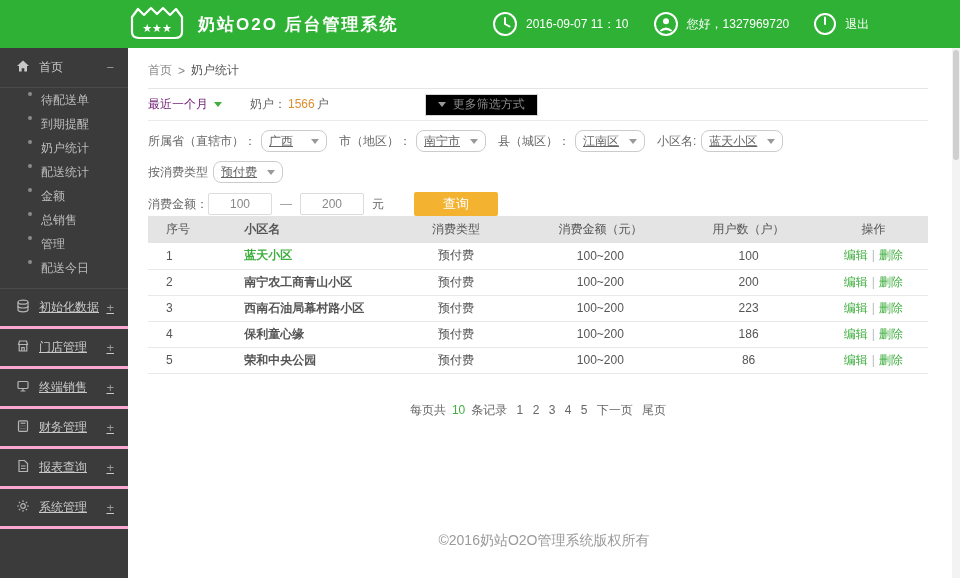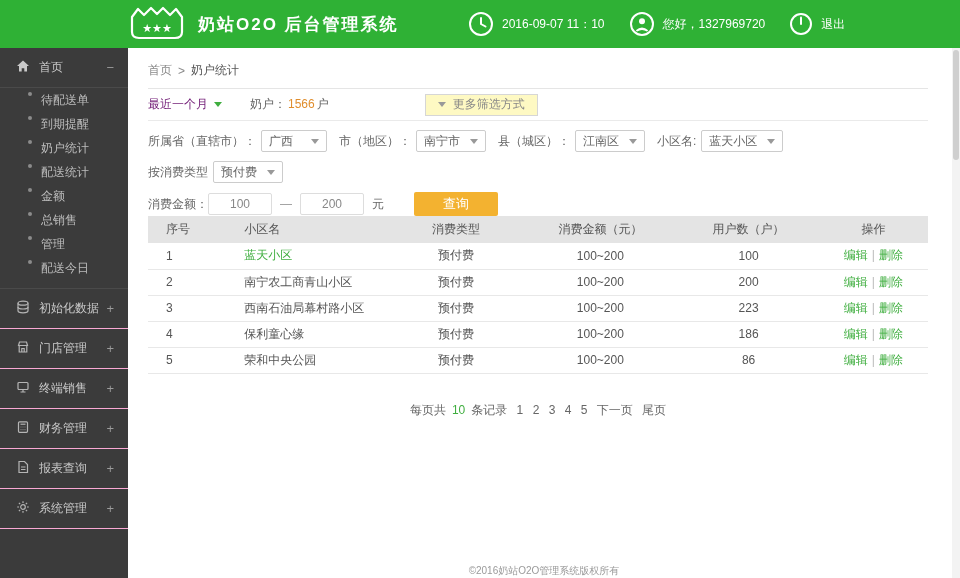--- a/index.html
+++ b/index.html
@@ -4,79 +4,79 @@
 <style>
   * { margin:0; padding:0; box-sizing:border-box; }
   html,body { background:#ffffff; }
   body { font-family:"Liberation Sans","DejaVu Sans",sans-serif; font-size:12px; color:#555; }
   .app { position:relative; width:960px; height:578px; overflow:hidden; background:#ffffff; }
 
   
   .topbar { position:absolute; top:0; left:0; width:960px; height:48px; background:#2fb135; display:flex; align-items:center; }
   .logo { margin-left:128px; display:flex; align-items:center; }
   .app-title { color:#ffffff; font-size:17px; font-weight:bold; margin-left:12px; letter-spacing:2px; }
-  .header-right { position:absolute; left:468px; top:0; height:48px; display:flex; align-items:center; color:#ffffff; font-size:12px; }
+  .header-right { position:absolute; left:492px; top:0; height:48px; display:flex; align-items:center; color:#ffffff; font-size:12px; }
   .header-right .icon { display:flex; align-items:center; }
   .hr-text { margin-left:8px; white-space:nowrap; }
   .hr-gap { margin-left:24px; }
 
   
   .sidebar { position:absolute; top:48px; left:0; width:128px; height:530px; background:#3b3b3b; color:#c9c9c9; }
   .nav-main { display:flex; align-items:center; height:40px; padding:0 14px 0 16px; border-bottom:1px solid #4a4a4a; cursor:pointer; }
   .nav-main .lbl { margin-left:9px; }
   .toggle { margin-left:auto; color:#9a9a9a; font-size:13px; }
   .subnav { list-style:none; border-bottom:1px solid #4a4a4a; padding:4px 0; }
   .subnav li { display:flex; align-items:flex-start; height:24px; padding-left:28px; color:#bdbdbd; cursor:pointer; }
   .dot { width:4px; height:4px; border-radius:50%; background:#8b8b8b; margin-right:9px; flex:0 0 auto; }
-  .nav-section { display:flex; align-items:center; height:40px; padding:0 14px 0 16px; border-bottom:1px solid #f9a8d4; cursor:pointer; }
+  .nav-section { display:flex; align-items:center; height:40px; padding:0 14px 0 16px; border-bottom:3px solid #f9a8d4; cursor:pointer;text-decoration:underline; }
   .nav-section .lbl { margin-left:9px; }
 
   
   .main { position:absolute; left:128px; top:48px; width:832px; height:530px; background:#ffffff; padding:14px 32px 0 20px; }
   .breadcrumb { display:flex; align-items:center; gap:6px; color:#888; padding-bottom:9px; border-bottom:1px solid #e5e5e5; }
   .breadcrumb .current { color:#555; }
 
   .filterbar1 { display:flex; align-items:center; height:32px; border-bottom:1px solid #eaeaea; }
   .period { display:inline-flex; align-items:center; gap:6px; color:#701a75; cursor:pointer; }
   .count { margin-left:28px; color:#666; }
   .count .num { color:#e08e2e; margin:0 2px; }
-  .btn-more { display:inline-flex; align-items:center; gap:7px; height:22px; padding:0 12px; background:#fef9c3; border:1px solid #d6d6d6; color:#888; font-size:12px; margin-left:96px; cursor:pointer; }
+  .btn-more { display:inline-flex; align-items:center; gap:7px; height:22px; padding:0 12px; background:#000000; border:1px solid #d6d6d6; color:#888; font-size:12px; margin-left:96px; cursor:pointer; }
 
   .caret { width:0; height:0; border-left:4px solid transparent; border-right:4px solid transparent; border-top:5px solid #999; display:inline-block; }
   .caret.green { border-top-color:#3fae3f; }
 
   .filterrow { display:flex; align-items:center; margin-top:9px; color:#666; }
   .fgroup { display:flex; align-items:center; margin-right:12px; }
   .fgroup .flabel { margin-right:5px; white-space:nowrap; }
-  .sel { display:inline-flex; align-items:center; justify-content:space-between; min-width:66px; height:22px; border:1px solid #cccccc; border-radius:2px; background:#fff; padding:0 7px; color:#666; cursor:pointer; }
+  .sel { display:inline-flex; align-items:center; justify-content:space-between; min-width:66px; height:22px; border:1px solid #cccccc; border-radius:8px; background:#fff; padding:0 7px; color:#666; cursor:pointer;text-decoration:underline; }
   .sel .caret { margin-left:10px; }
 
   .amount-input { width:64px; height:22px; border:1px solid #dddddd; border-radius:2px; text-align:center; color:#888; font-size:12px; background:#fff; }
   .dash { margin:0 8px; color:#999; }
   .unit { margin-left:8px; color:#666; }
   .btn-query { width:84px; height:24px; background:#f3b230; color:#ffffff; border:none; border-radius:2px; font-size:13px; margin-left:30px; cursor:pointer; font-family:inherit; }
 
   table { width:100%; border-collapse:collapse; font-size:12px; }
   thead th { background:#e4e4e4; height:27px; font-weight:normal; color:#555; text-align:center; }
   tbody td { height:26px; border-bottom:1px solid #e8e8e8; color:#555; text-align:center; background:#fff; }
   th:nth-child(1), td:nth-child(1) { width:9%; text-align:left; padding-left:18px; }
-  th:nth-child(2), td:nth-child(2) { width:22%; text-align:left; padding-left:26px; }
+  th:nth-child(2), td:nth-child(2) { width:22%; text-align:left; padding-left:26px;font-weight:bold; }
   th:nth-child(3), td:nth-child(3) { width:17%; }
   th:nth-child(4), td:nth-child(4) { width:20%; }
   th:nth-child(5), td:nth-child(5) { width:18%; }
   th:nth-child(6), td:nth-child(6) { width:14%; }
   .green-text { color:#3fae3f; }
   .link { color:#3fae3f; cursor:pointer; }
   .sep { color:#bbb; margin:0 4px; }
 
   .pagination { margin-top:28px; text-align:center; color:#666; }
   .pagination span { margin:0 3px; }
   .page-num, .page-nav { cursor:pointer; }
 
-  .footer { position:absolute; bottom:0; left:0; width:100%; text-align:center; font-size:10px; color:#9a9a9a;margin-top:21px; }
+  .footer { position:absolute; bottom:28px; left:0; width:100%; text-align:center; font-size:14px; color:#9a9a9a;margin-top:21px; }
 
   .scrollbar { position:absolute; top:48px; right:0; width:8px; height:530px; background:#f3f3f3; }
   .scroll-thumb { position:absolute; top:2px; right:1px; width:6px; height:110px; background:#cfcfcf; border-radius:3px; }
 </style>
 </head>
 <body>
 
 <div class="app">
 
   <header class="topbar">

